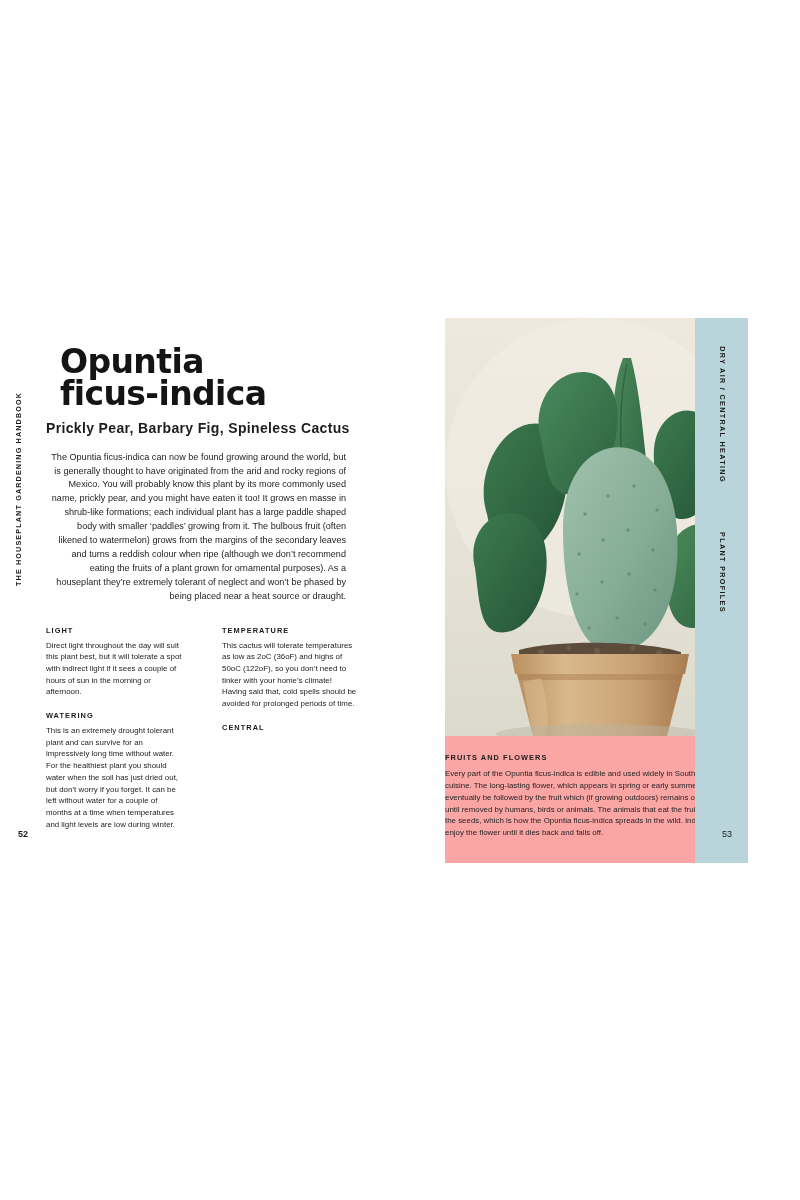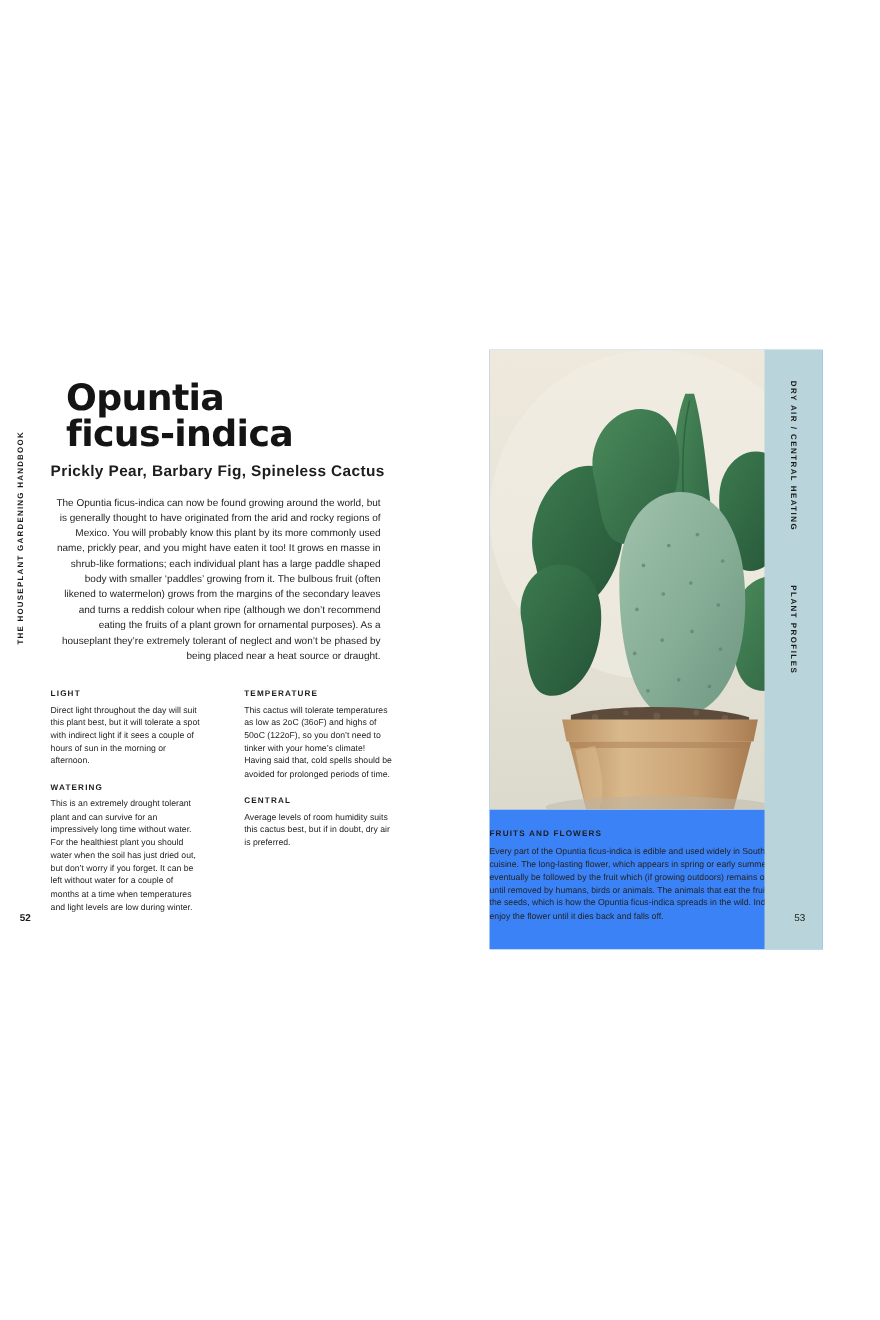--- a/index.html
+++ b/index.html
@@ -117,21 +117,21 @@
     line-height: 1.48;
     color: #242424;
     margin-bottom: 13px;
   }
 
   
   .right-page {
     position: relative;
     width: 303px;
     height: 545px;
-    background: #3b82f6;
+    background: #fca5a5;
   }
 
   .photo {
     position: absolute;
     left: 0;
     top: 0;
     width: 302px;
     height: 418px;
     overflow: hidden;
     background: #e9e6dd;
@@ -212,21 +212,20 @@
           <div class="care-col">
             <div class="care-head">LIGHT</div>
             <div class="care-body">Direct light throughout the day will suit this plant best, but it will tolerate a spot with indirect light if it sees a couple of hours of sun in the morning or afternoon.</div>
             <div class="care-head">WATERING</div>
             <div class="care-body">This is an extremely drought tolerant plant and can survive for an impressively long time without water. For the healthiest plant you should water when the soil has just dried out, but don’t worry if you forget. It can be left without water for a couple of months at a time when temperatures and light levels are low during winter.</div>
           </div>
           <div class="care-col">
             <div class="care-head">TEMPERATURE</div>
             <div class="care-body">This cactus will tolerate temperatures as low as 2oC (36oF) and highs of 50oC (122oF), so you don’t need to tinker with your home’s climate! Having said that, cold spells should be avoided for prolonged periods of time.</div>
             <div class="care-head">CENTRAL</div>
-            <div class="care-body">Average levels of room humidity suits this cactus best, but if in doubt, dry air is preferred.</div>
           </div>
         </div>
       </div>
     </div>
 
     <div class="right-page">
 
       <div class="photo">
         <svg width="302" height="418" viewBox="0 0 302 418" xmlns="http://www.w3.org/2000/svg">
           <defs>

